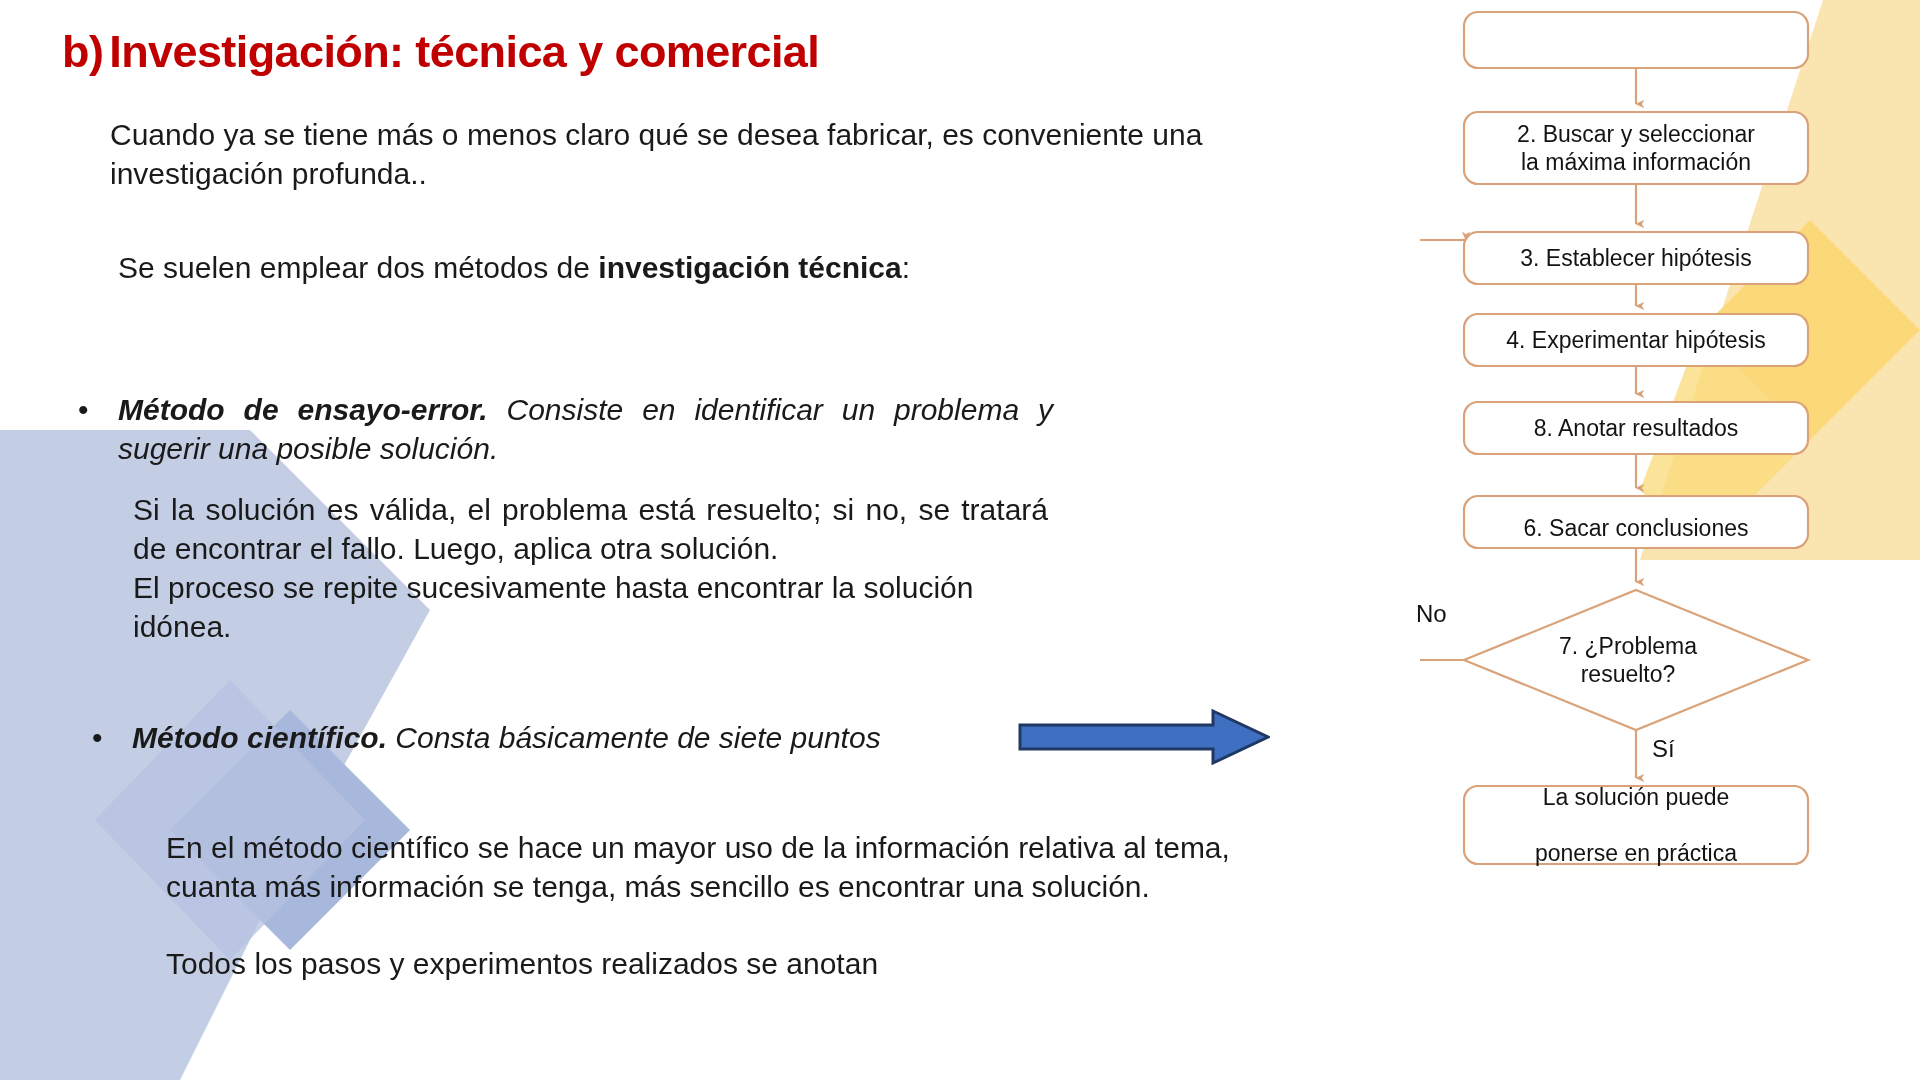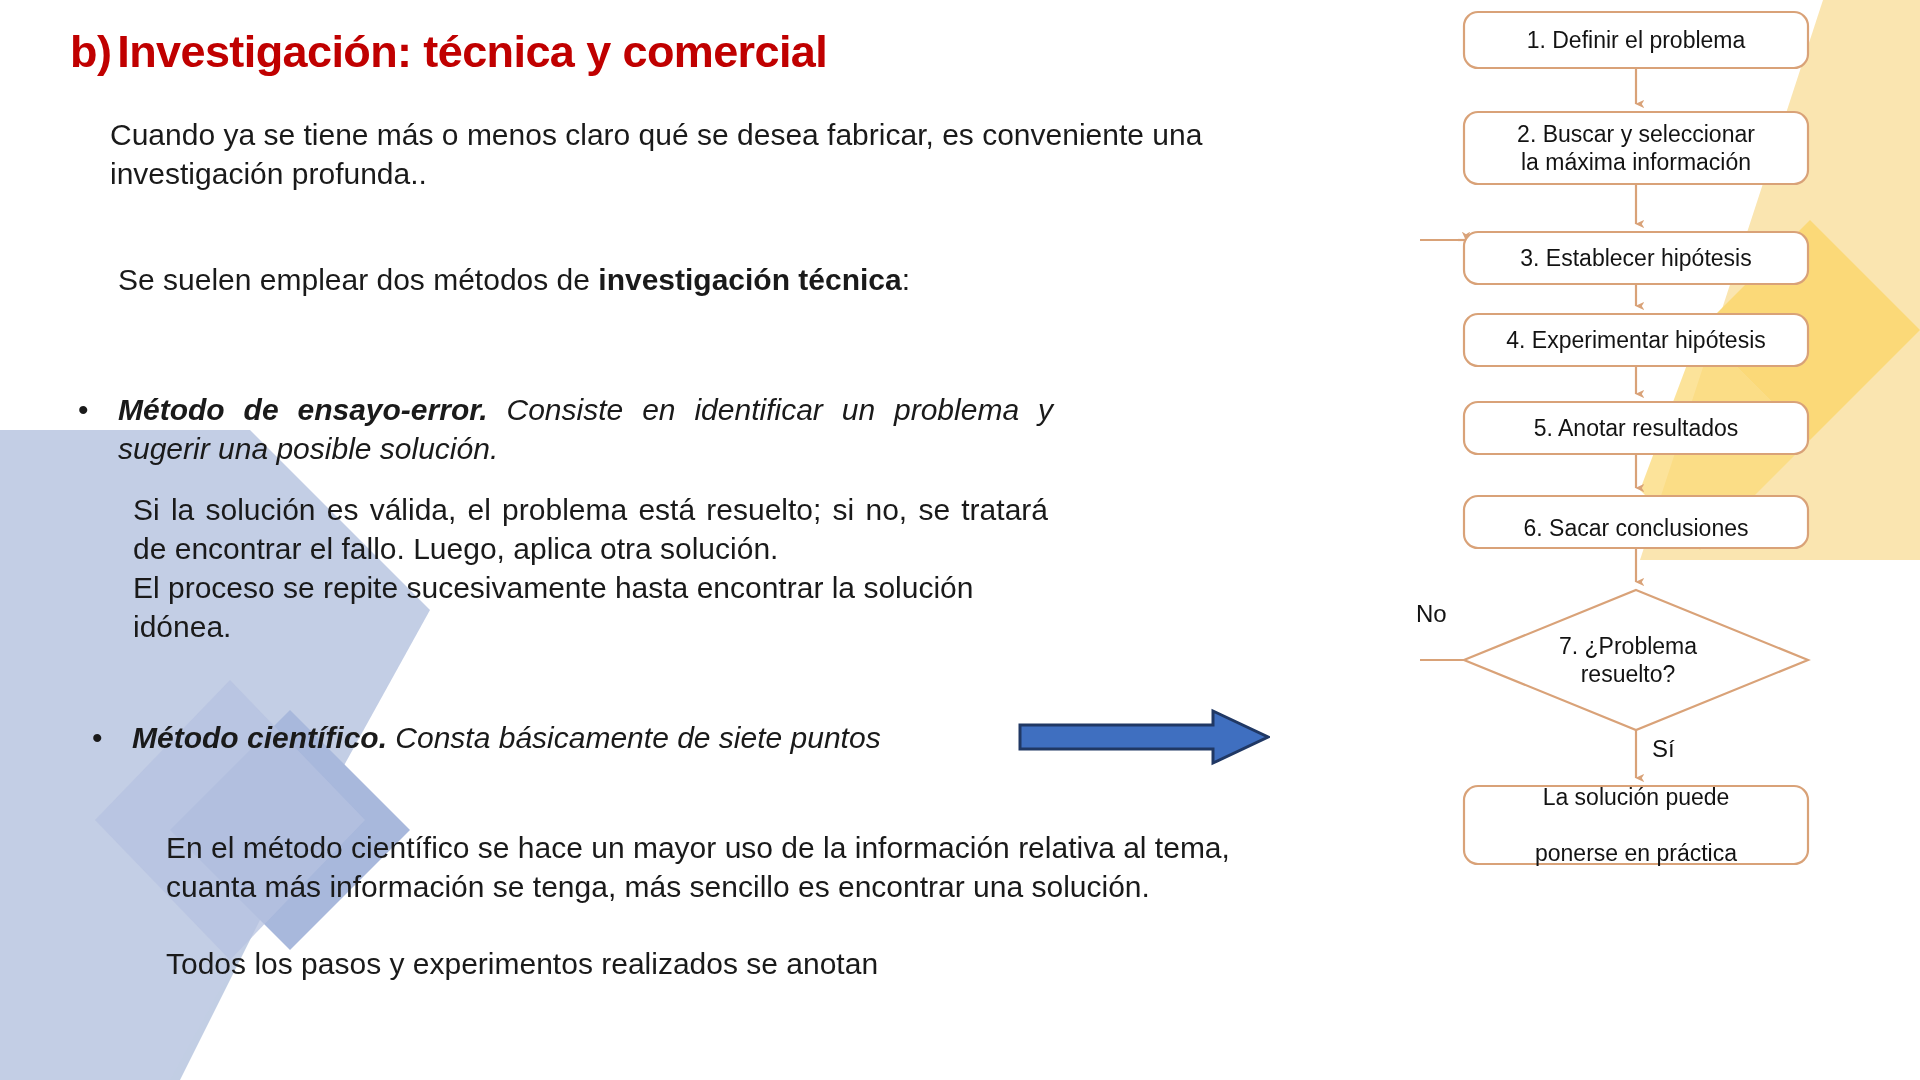--- a/index.html
+++ b/index.html
@@ -39,40 +39,39 @@
   #slide-title {
     position: absolute;
     left: 62px;
     top: 26px;
     width: 1200px;
     color: #C00000;
     font-size: 45px;
     font-weight: 700;
     letter-spacing: -0.6px;
     white-space: nowrap;
-    margin-left: 8px;
   }
   #slide-title .tnum { margin-right: 6px; }
 
   .para {
     position: absolute;
     color: #1A1A1A;
     font-size: 30px;
     line-height: 1.30;
   }
 
   #para-intro {
     left: 110px;
     top: 115px;
     width: 1160px;
     text-align: left;
   }
   #para-methods {
     left: 118px;
-    top: 260px;
+    top: 248px;
     width: 1160px;
   }
   #para-methods b { font-weight: 700; }
 
   
   .bullet-row {
     position: absolute;
     display: flex;
     align-items: flex-start;
   }
@@ -244,35 +243,32 @@
         <line x1="216" y1="548" x2="216" y2="582" marker-end="url(#ah-down)"></line>
         <line x1="216" y1="730" x2="216" y2="778" marker-end="url(#ah-down)"></line>
 
         <path d="M44,660 L-18,660" marker-end="url(#ah-side)"></path>
         <path d="M44,660 L-18,660 L-18,240 L38,240"></path>
         <path d="M38,240 L46,240" marker-end="url(#ah-side)"></path>
         <path d="M-18,470 L-18,440" marker-end="url(#ah-up)"></path>
       </g>
     </svg>
 
-    <div class="flow-label" style="left:44px;  top:12px;  width:344px; height:56px;">
-      <span>1. Definir el problema</span>
-    </div>
     <div class="flow-label" style="left:44px; top:112px; width:344px; height:72px; flex-direction:column;">
       <span>2. Buscar y seleccionar</span>
       <span>la máxima información</span>
     </div>
     <div class="flow-label" style="left:44px; top:232px; width:344px; height:52px;">
       <span>3. Establecer hipótesis</span>
     </div>
     <div class="flow-label" style="left:44px; top:314px; width:344px; height:52px;">
       <span>4. Experimentar hipótesis</span>
     </div>
     <div class="flow-label" style="left:44px; top:402px; width:344px; height:52px;">
-      <span>5. Anotar resultados</span>
+      <span>8. Anotar resultados</span>
     </div>
     <div class="flow-label" style="left:44px; top:496px; width:344px; height:64px;">
       <span>6. Sacar conclusiones</span>
     </div>
     <div class="flow-label" style="left:56px; top:622px; width:304px; height:76px; flex-direction:column;">
       <span>7. ¿Problema</span>
       <span>resuelto?</span>
     </div>
     <div class="flow-label" style="left:44px; top:786px; width:344px; height:78px; flex-direction:column;gap:27px;">
       <span>La solución puede</span>

